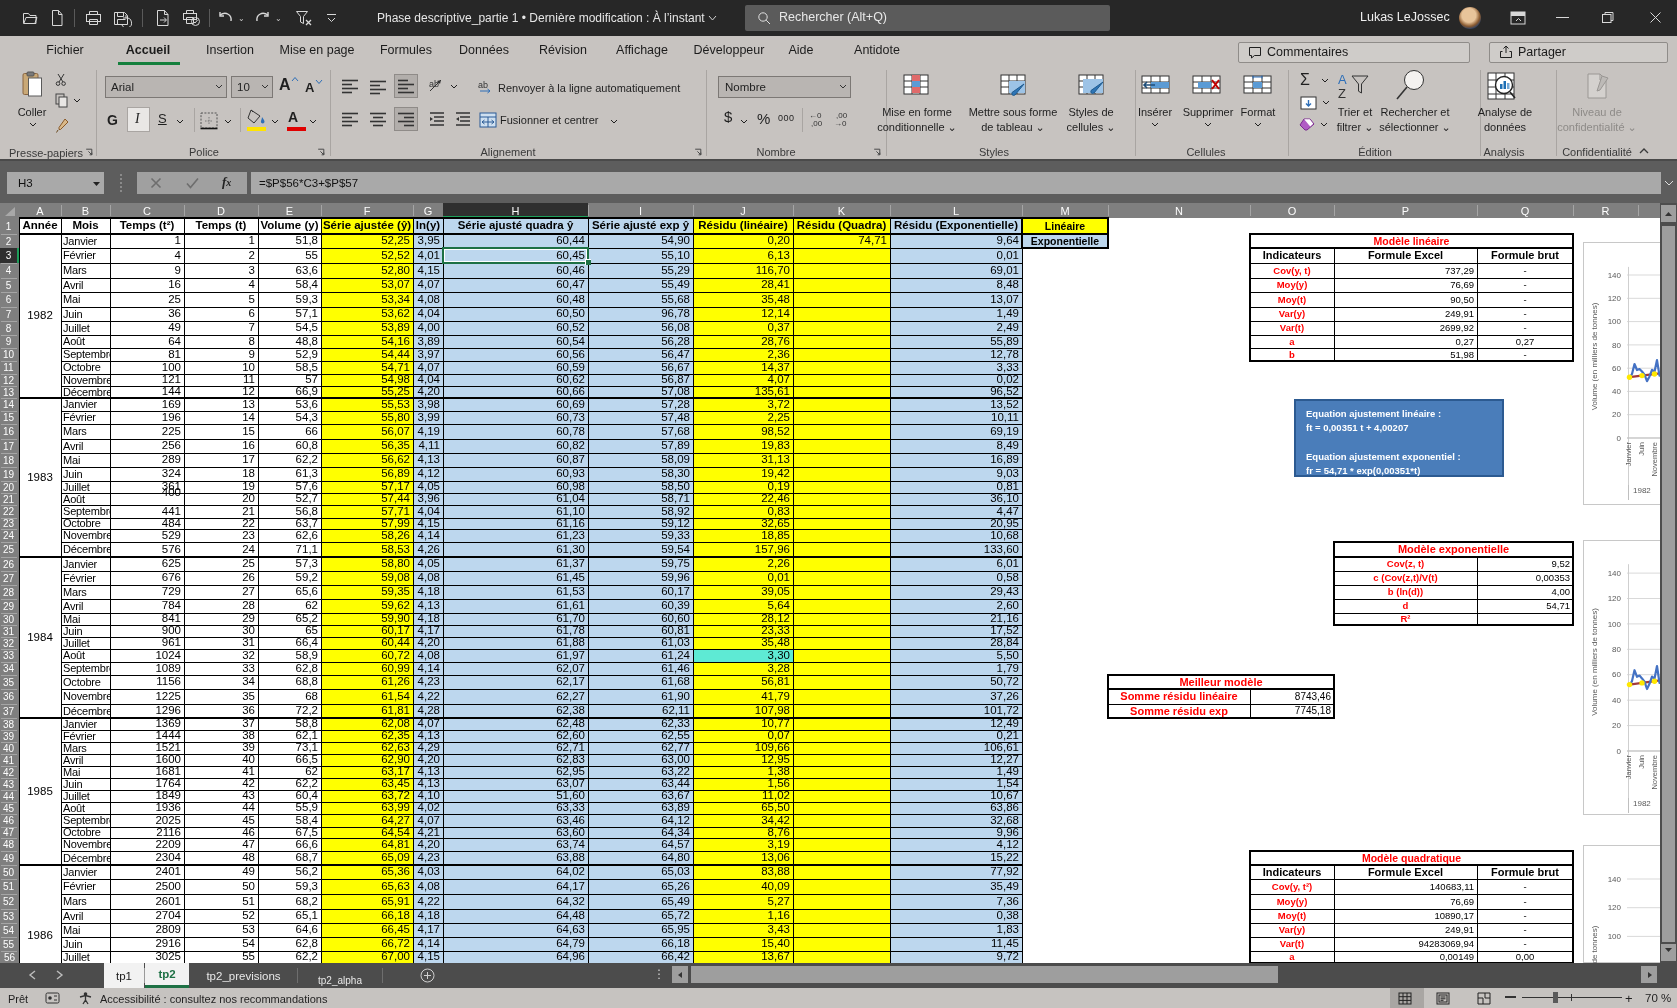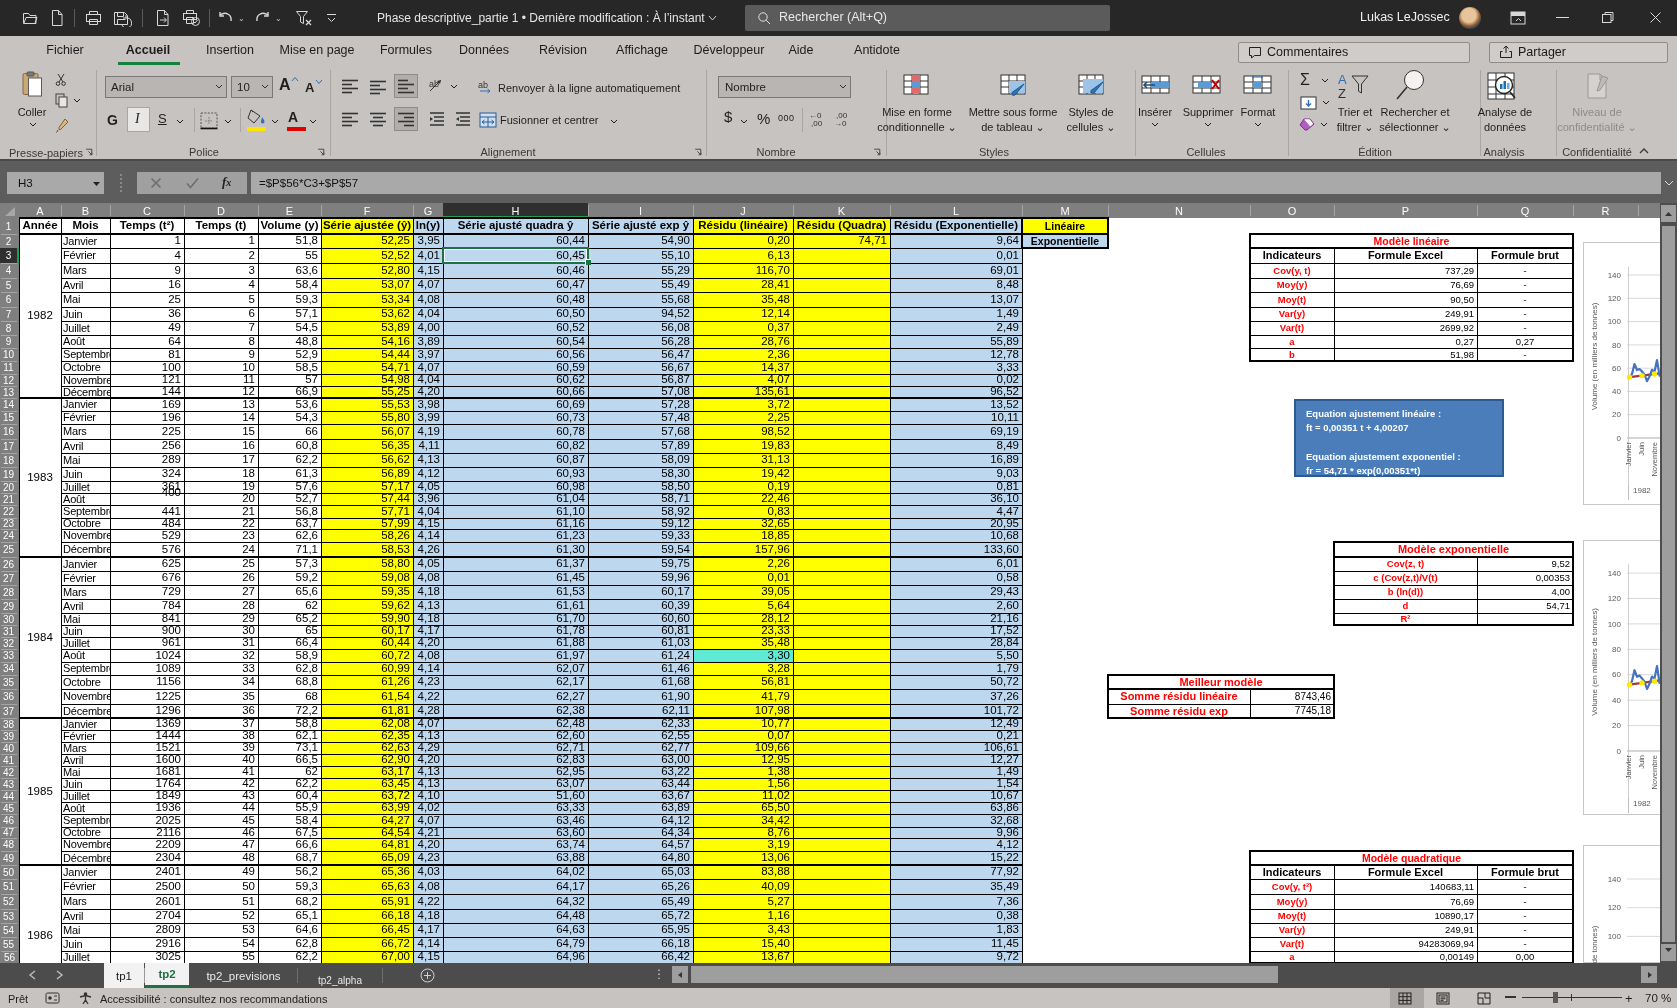--- a/index.html
+++ b/index.html
@@ -673,21 +673,21 @@
 <div class="cell num" style="left:693px;top:292px;width:100px;height:15px;background:#FFFF00;">35,48</div>
 <div class="cell num" style="left:793px;top:292px;width:97px;height:15px;background:#FFFF00;"></div>
 <div class="cell num" style="left:890px;top:292px;width:132px;height:15px;background:#BDD7EE;">13,07</div>
 <div class="cell txt" style="left:61px;top:307px;width:49px;height:14px;">Juin</div>
 <div class="cell num" style="left:110px;top:307px;width:74px;height:14px;">36</div>
 <div class="cell num" style="left:184px;top:307px;width:74px;height:14px;">6</div>
 <div class="cell num" style="left:258px;top:307px;width:63px;height:14px;">57,1</div>
 <div class="cell num" style="left:321px;top:307px;width:92px;height:14px;background:#FFFF00;">53,62</div>
 <div class="cell num" style="left:413px;top:307px;width:30px;height:14px;background:#BDD7EE;">4,04</div>
 <div class="cell num" style="left:443px;top:307px;width:145px;height:14px;background:#BDD7EE;">60,50</div>
-<div class="cell num" style="left:588px;top:307px;width:105px;height:14px;background:#BDD7EE;">94,52</div>
+<div class="cell num" style="left:588px;top:307px;width:105px;height:14px;background:#BDD7EE;">96,78</div>
 <div class="cell num" style="left:693px;top:307px;width:100px;height:14px;background:#FFFF00;">12,14</div>
 <div class="cell num" style="left:793px;top:307px;width:97px;height:14px;background:#FFFF00;"></div>
 <div class="cell num" style="left:890px;top:307px;width:132px;height:14px;background:#BDD7EE;">1,49</div>
 <div class="cell txt" style="left:61px;top:321px;width:49px;height:14px;">Juillet</div>
 <div class="cell num" style="left:110px;top:321px;width:74px;height:14px;">49</div>
 <div class="cell num" style="left:184px;top:321px;width:74px;height:14px;">7</div>
 <div class="cell num" style="left:258px;top:321px;width:63px;height:14px;">54,5</div>
 <div class="cell num" style="left:321px;top:321px;width:92px;height:14px;background:#FFFF00;">53,89</div>
 <div class="cell num" style="left:413px;top:321px;width:30px;height:14px;background:#BDD7EE;">4,00</div>
 <div class="cell num" style="left:443px;top:321px;width:145px;height:14px;background:#BDD7EE;">60,52</div>

